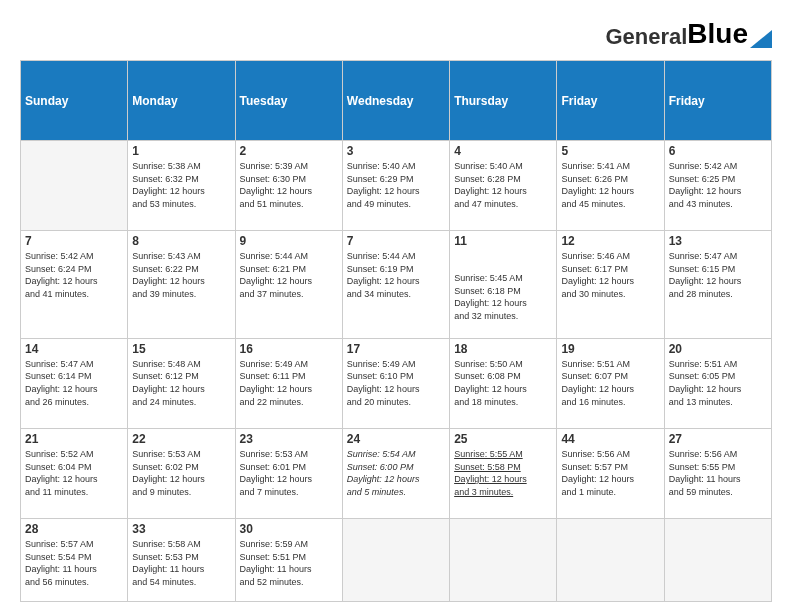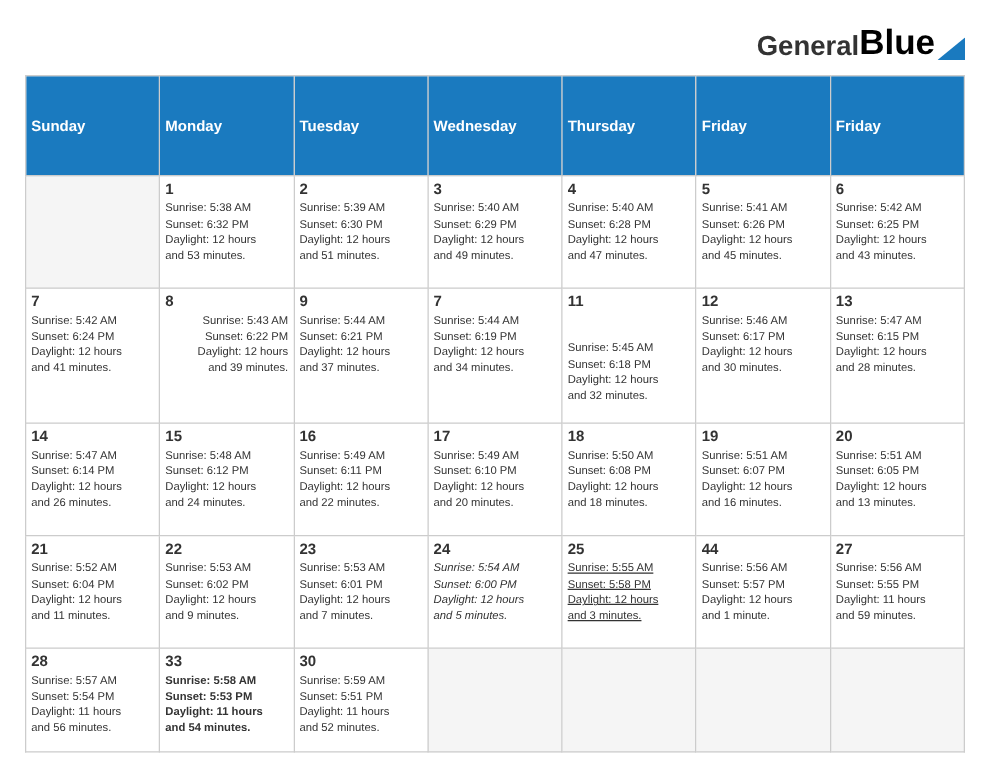--- a/index.html
+++ b/index.html
@@ -161,21 +161,21 @@
         <tr>
           <td>
             <span class="day-number">7</span>
             <div class="day-info" style="white-space: pre-line;">Sunrise: 5:42 AM
 Sunset: 6:24 PM
 Daylight: 12 hours
 and 41 minutes.</div>
           </td>
           <td>
             <span class="day-number">8</span>
-            <div class="day-info" style="white-space: pre-line; text-align: right;">Sunrise: 5:43 AM
+            <div class="day-info" style="white-space: pre-line;">Sunrise: 5:43 AM
 Sunset: 6:22 PM
 Daylight: 12 hours
 and 39 minutes.</div>
           </td>
           <td>
             <span class="day-number">9</span>
             <div class="day-info" style="white-space: pre-line;">Sunrise: 5:44 AM
 Sunset: 6:21 PM
 Daylight: 12 hours
 and 37 minutes.</div>
@@ -314,21 +314,21 @@
         <tr class="last-row">
           <td>
             <span class="day-number">28</span>
             <div class="day-info" style="white-space: pre-line;">Sunrise: 5:57 AM
 Sunset: 5:54 PM
 Daylight: 11 hours
 and 56 minutes.</div>
           </td>
           <td>
             <span class="day-number">33</span>
-            <div class="day-info" style="white-space: pre-line; font-weight: bold;">Sunrise: 5:58 AM
+            <div class="day-info" style="white-space: pre-line;">Sunrise: 5:58 AM
 Sunset: 5:53 PM
 Daylight: 11 hours
 and 54 minutes.</div>
           </td>
           <td>
             <span class="day-number">30</span>
             <div class="day-info" style="white-space: pre-line;">Sunrise: 5:59 AM
 Sunset: 5:51 PM
 Daylight: 11 hours
 and 52 minutes.</div>

